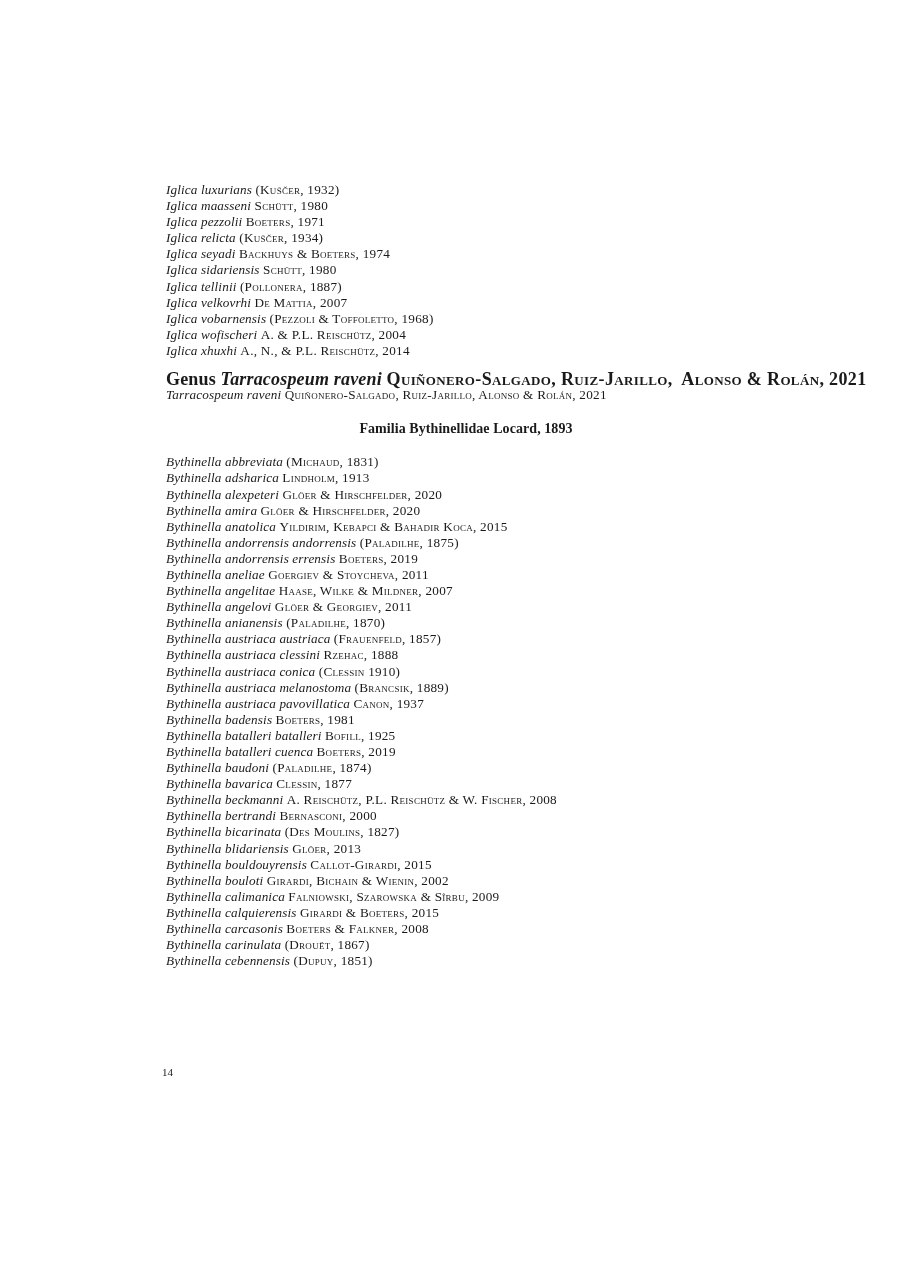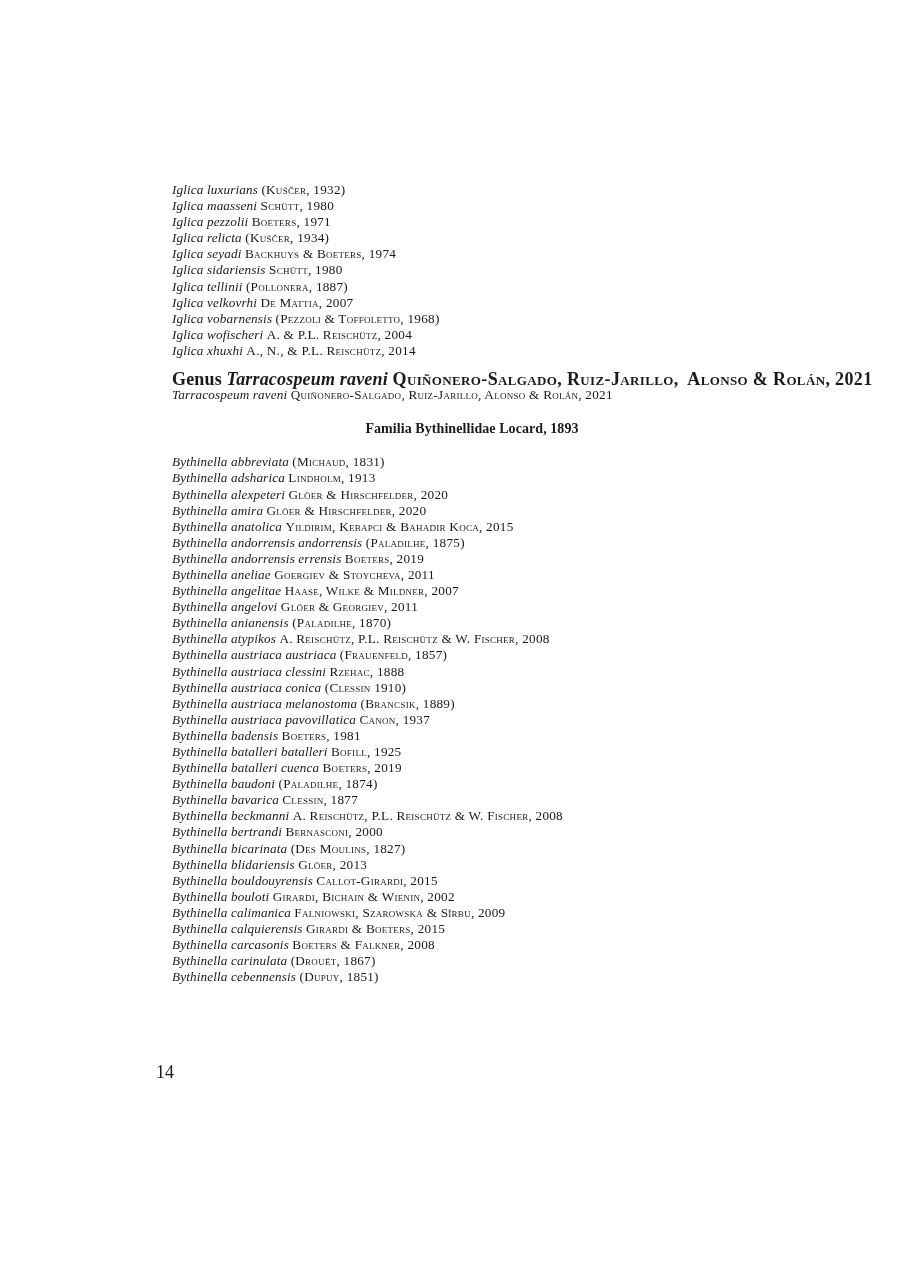--- a/index.html
+++ b/index.html
@@ -20,21 +20,21 @@
     position: absolute;
     left: 0;
     top: 0;
     width: 905px;
     height: 1280px;
     background: #ffffff;
   }
 
   .content {
     position: absolute;
-    left: 172px;
+    left: 166px;
     top: 182px;
     width: 600px;
   }
 
   
   .tax-line {
     font-size: 13.2px;
     line-height: 16.1px;
     white-space: pre;
     letter-spacing: 0.01em;
@@ -85,23 +85,23 @@
   }
 
   
   .gap-genus      { height: 12px; }
   .gap-familia-a  { height: 18px; }
   .gap-familia-b  { height: 17px; }
 
   
   .folio {
     position: absolute;
-    left: 156px;
+    left: 162px;
     top: 1064px;
-    font-size: 18px;
+    font-size: 11px;
     line-height: 16px;
     font-style: normal;
   }
 </style>
 </head>
 <body>
 
 <div class="page">
 
   <div class="content">
@@ -138,21 +138,20 @@
       <div class="tax-line"><span class="nm">Bythinella adsharica </span><span class="au">Lindholm, 1913</span></div>
       <div class="tax-line"><span class="nm">Bythinella alexpeteri </span><span class="au">Glöer &amp; Hirschfelder, 2020</span></div>
       <div class="tax-line"><span class="nm">Bythinella amira </span><span class="au">Glöer &amp; Hirschfelder, 2020</span></div>
       <div class="tax-line"><span class="nm">Bythinella anatolica </span><span class="au">Yildirim, Kebapci &amp; Bahadir Koca, 2015</span></div>
       <div class="tax-line"><span class="nm">Bythinella andorrensis andorrensis </span><span class="au">(Paladilhe, 1875)</span></div>
       <div class="tax-line"><span class="nm">Bythinella andorrensis errensis </span><span class="au">Boeters, 2019</span></div>
       <div class="tax-line"><span class="nm">Bythinella aneliae </span><span class="au">Goergiev &amp; Stoycheva, 2011</span></div>
       <div class="tax-line"><span class="nm">Bythinella angelitae </span><span class="au">Haase, Wilke &amp; Mildner, 2007</span></div>
       <div class="tax-line"><span class="nm">Bythinella angelovi </span><span class="au">Glöer &amp; Georgiev, 2011</span></div>
       <div class="tax-line"><span class="nm">Bythinella anianensis </span><span class="au">(Paladilhe, 1870)</span></div>
-      <div class="tax-line"><span class="nm">Bythinella atypikos </span><span class="au">A. Reischütz, P.L. Reischütz &amp; W. Fischer, 2008</span></div>
       <div class="tax-line"><span class="nm">Bythinella austriaca austriaca </span><span class="au">(Frauenfeld, 1857)</span></div>
       <div class="tax-line"><span class="nm">Bythinella austriaca clessini </span><span class="au">Rzehac, 1888</span></div>
       <div class="tax-line"><span class="nm">Bythinella austriaca conica </span><span class="au">(Clessin 1910)</span></div>
       <div class="tax-line"><span class="nm">Bythinella austriaca melanostoma </span><span class="au">(Brancsik, 1889)</span></div>
       <div class="tax-line"><span class="nm">Bythinella austriaca pavovillatica </span><span class="au">Canon, 1937</span></div>
       <div class="tax-line"><span class="nm">Bythinella badensis </span><span class="au">Boeters, 1981</span></div>
       <div class="tax-line"><span class="nm">Bythinella batalleri batalleri </span><span class="au">Bofill, 1925</span></div>
       <div class="tax-line"><span class="nm">Bythinella batalleri cuenca </span><span class="au">Boeters, 2019</span></div>
       <div class="tax-line"><span class="nm">Bythinella baudoni </span><span class="au">(Paladilhe, 1874)</span></div>
       <div class="tax-line"><span class="nm">Bythinella bavarica </span><span class="au">Clessin, 1877</span></div>

